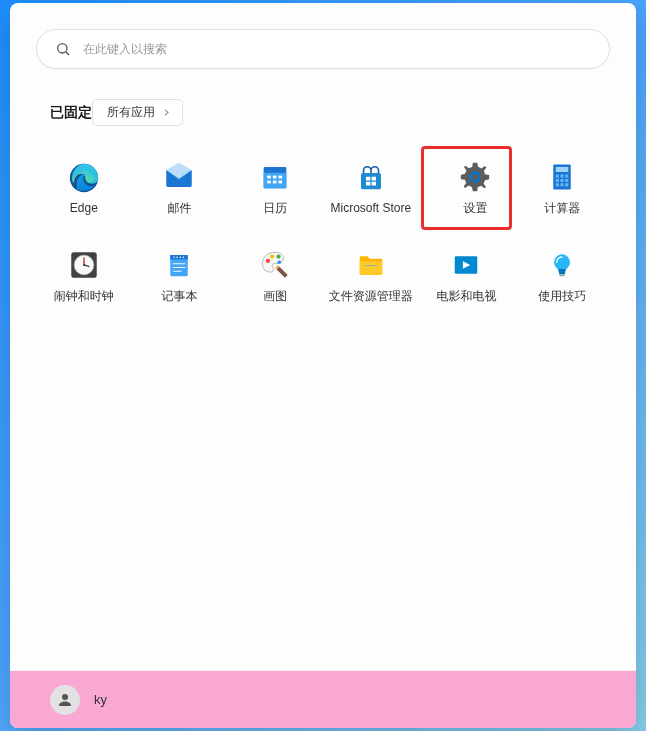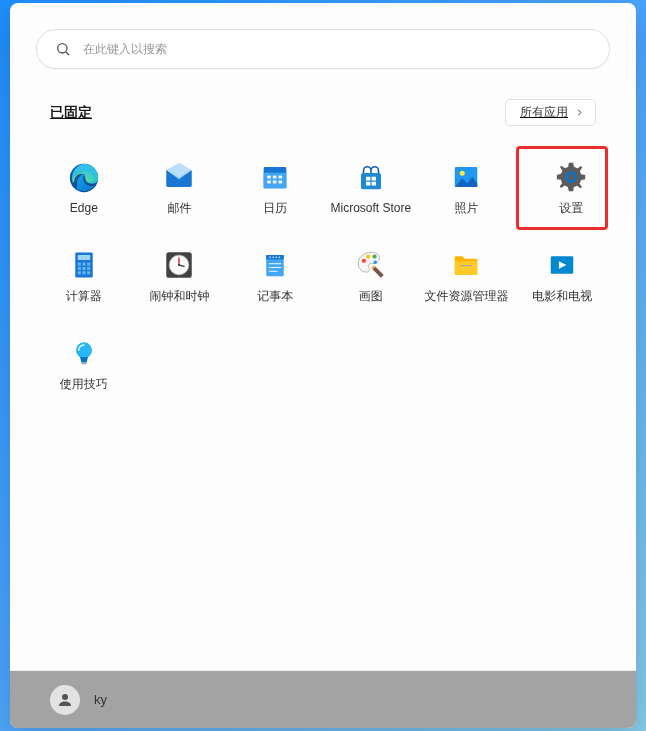--- a/index.html
+++ b/index.html
@@ -52,24 +52,22 @@
       font-size: 12px;
       color: #333;
       flex: 1;
       background: transparent;
     }
     .search-box input::placeholder {
       color: #999;
     }
     .section-header {
       display: flex;
-      justify-content: space-between;
       align-items: center;
       padding: 14px 40px 10px 40px;
-      text-decoration: underline;
     }
     .section-title {
       font-size: 14px;
       font-weight: 600;
       color: #1a1a1a;
     }
     .all-apps-btn {
       display: flex;
       align-items: center;
       background: #fff;
@@ -129,21 +127,21 @@
       margin-bottom: 14px;
     }
     .recommended-desc {
       font-size: 12px;
       color: #555;
       line-height: 1.6;
     }
     .bottom-bar {
       margin-top: auto;
       height: 58px;
-      background: #a3a3a3;
+      background: #f9a8d4;
       border-top: 1px solid #eee;
       display: flex;
       align-items: center;
       padding: 0 40px;
       border-bottom-left-radius: 8px;
       border-bottom-right-radius: 8px;
     }
     .user-profile {
       display: flex;
       align-items: center;
@@ -260,30 +258,20 @@
           <rect x="8" y="16" width="32" height="26" rx="3" fill="#1e8bd1"></rect>
           <rect x="16" y="22" width="7" height="6" fill="#fff"></rect>
           <rect x="25" y="22" width="7" height="6" fill="#fff"></rect>
           <rect x="16" y="30" width="7" height="6" fill="#fff"></rect>
           <rect x="25" y="30" width="7" height="6" fill="#fff"></rect>
         </svg>
       </div>
       <span class="app-label">Microsoft Store</span>
     </div>
 
-    <div class="app-tile">
-      <div class="app-icon">
-        <svg viewBox="0 0 48 48" width="30" height="30">
-          <rect x="6" y="8" width="36" height="32" rx="2" fill="#2196f3"></rect>
-          <circle cx="18" cy="18" r="4" fill="#ffeb3b"></circle>
-          <polygon points="6,40 18,26 26,34 34,24 42,34 42,40" fill="#1565c0"></polygon>
-        </svg>
-      </div>
-      <span class="app-label">照片</span>
-    </div>
 
     <div class="app-tile highlighted">
       <div class="app-icon">
         <svg viewBox="0 0 48 48" width="34" height="34">
           <path d="M24 4 L27 4 L28.5 10 A15 15 0 0 1 33 12 L38 8.5 L40 10.5 L40 10.5 L36.5 15.5 A15 15 0 0 1 38 20 L44 21 L44 24 L44 27 L38 28.5 A15 15 0 0 1 36 33 L39.5 38 L37.5 40 L32.5 36.5 A15 15 0 0 1 28 38 L27 44 L24 44 L21 44 L19.5 38 A15 15 0 0 1 15 36 L10 39.5 L8 37.5 L11.5 32.5 A15 15 0 0 1 10 28 L4 27 L4 24 L4 21 L10 19.5 A15 15 0 0 1 12 15 L8.5 10 L10.5 8 L15.5 11.5 A15 15 0 0 1 20 10 L21 4 Z" fill="#5c5c5c"></path>
           <circle cx="24" cy="24" r="8" fill="#0078d4"></circle>
           <circle cx="24" cy="24" r="4.5" fill="#5c5c5c"></circle>
         </svg>
       </div>
       <span class="app-label">设置</span>

